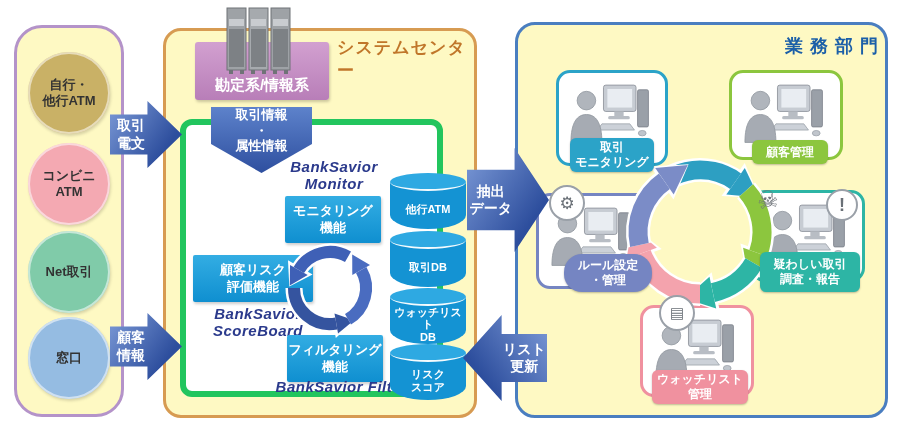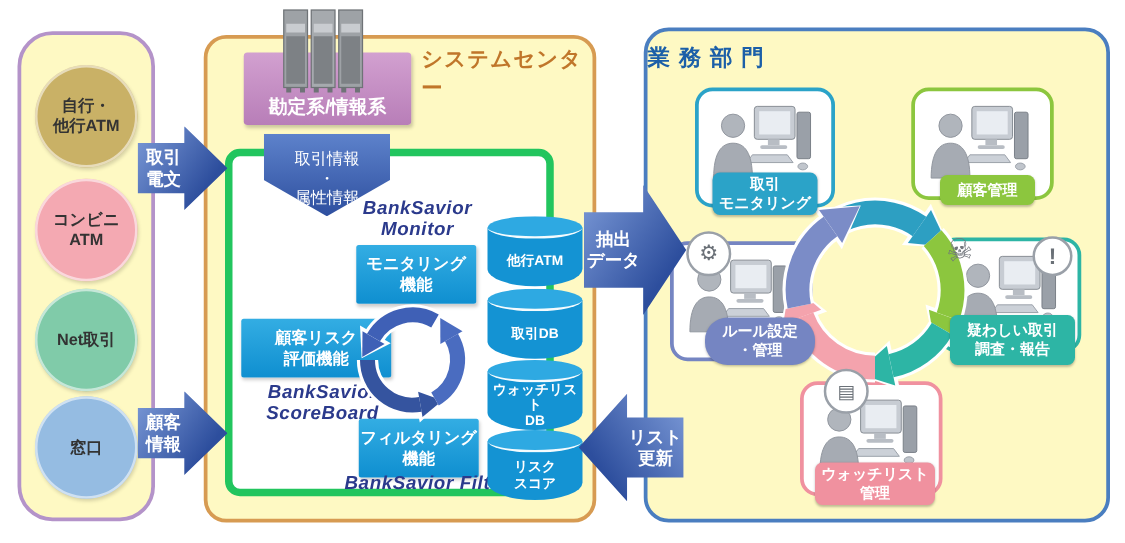--- a/index.html
+++ b/index.html
@@ -26,39 +26,39 @@
   
   .mid-panel{left:163px;top:28px;width:314px;height:390px;border:3px solid #d79b52;border-radius:18px;}
   .sc-title{position:absolute;left:171px;top:5px;font-size:17px;font-weight:bold;color:#c0762a;letter-spacing:1px;z-index:2;}
   .core-box{position:absolute;left:29px;top:11px;width:134px;height:58px;border-radius:3px;
             background:linear-gradient(180deg,#d2a0d0,#b87eb8);box-shadow:1px 2px 3px rgba(0,0,0,.2);z-index:2;}
   .core-box span{position:absolute;left:0;right:0;bottom:5px;text-align:center;color:#fff;font-weight:bold;font-size:15px;}
   .servers{position:absolute;left:60px;top:-25px;width:66px;height:70px;z-index:3;}
   .banner{position:absolute;left:45px;top:76px;width:101px;height:66px;z-index:5;
           background:linear-gradient(180deg,#5d82cb,#2e4f9f);
           clip-path:polygon(0 0,100% 0,100% 56%,50% 100%,0 56%);
-          color:#fff;font-weight:normal;font-size:13px;text-align:center;white-space:pre-line;line-height:1.2;
-          box-sizing:border-box;padding-top:12px;}
+          color:#fff;font-weight:bold;font-size:13px;text-align:center;white-space:pre-line;line-height:1.2;
+          box-sizing:border-box;padding-top:0;}
   .inner-box{position:absolute;left:14px;top:88px;width:263px;height:278px;background:#fff;
              border:6px solid #22c55e;border-radius:12px;box-sizing:border-box;z-index:1;}
   .brand{position:absolute;color:#2b3a8c;font-weight:bold;font-style:italic;text-align:center;
          white-space:pre-line;line-height:1.15;font-size:15px;letter-spacing:.5px;z-index:4;}
   .fn{position:absolute;background:linear-gradient(180deg,#33ade3,#0f8fd0);color:#fff;font-weight:bold;
       font-size:13px;display:flex;align-items:center;justify-content:center;text-align:center;
       white-space:pre-line;line-height:1.25;z-index:4;border-radius:2px;box-shadow:1px 2px 3px rgba(0,0,0,.2);}
   .db{position:absolute;left:204px;width:76px;height:56px;z-index:4;}
   .db::before{content:"";position:absolute;left:0;top:0;width:100%;height:18px;border-radius:50%;
               background:#2ea9e2;border-bottom:2px solid rgba(255,255,255,.95);box-sizing:border-box;z-index:2;}
   .db-body{position:absolute;left:0;top:9px;width:100%;bottom:0;background:#1493d3;
            border-radius:0 0 38px 38px/0 0 14px 14px;display:flex;align-items:center;justify-content:center;
            padding-top:8px;box-sizing:border-box;color:#fff;font-weight:bold;font-size:11px;
            line-height:1.15;text-align:center;white-space:pre-line;}
   
   .right-panel{left:515px;top:22px;width:373px;height:396px;border:3px solid #4a7ec0;border-radius:20px;}
-  .bd-title{position:absolute;left:0;top:9px;width:367px;text-align:left;font-size:18px;font-weight:bold;
+  .bd-title{position:absolute;left:0;top:9px;width:367px;text-align:right;font-size:18px;font-weight:bold;
             color:#1b5fa8;letter-spacing:7px;z-index:2;}
   .station{position:absolute;background:#fff;border:3px solid #999;border-radius:14px;z-index:2;
            box-sizing:border-box;display:flex;align-items:flex-start;justify-content:center;padding-top:9px;}
   .pc-svg{width:86px;height:62px;}
   .st-label{position:absolute;border-radius:6px;color:#fff;font-weight:bold;font-size:12px;display:flex;
             align-items:center;justify-content:center;text-align:center;white-space:pre-line;line-height:1.25;
             z-index:6;box-shadow:0 1px 2px rgba(0,0,0,.25);}
   .bubble{position:absolute;background:#fff;border:2px solid #9aa0a8;border-radius:50%;display:flex;
           align-items:center;justify-content:center;color:#6a7077;font-weight:bold;z-index:6;box-sizing:border-box;}
   .docs-glyph{position:absolute;color:#70757b;font-size:24px;z-index:6;transform:rotate(-10deg);}

